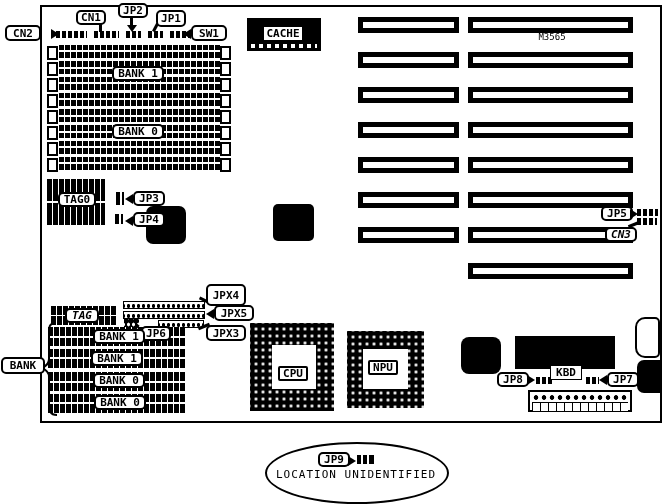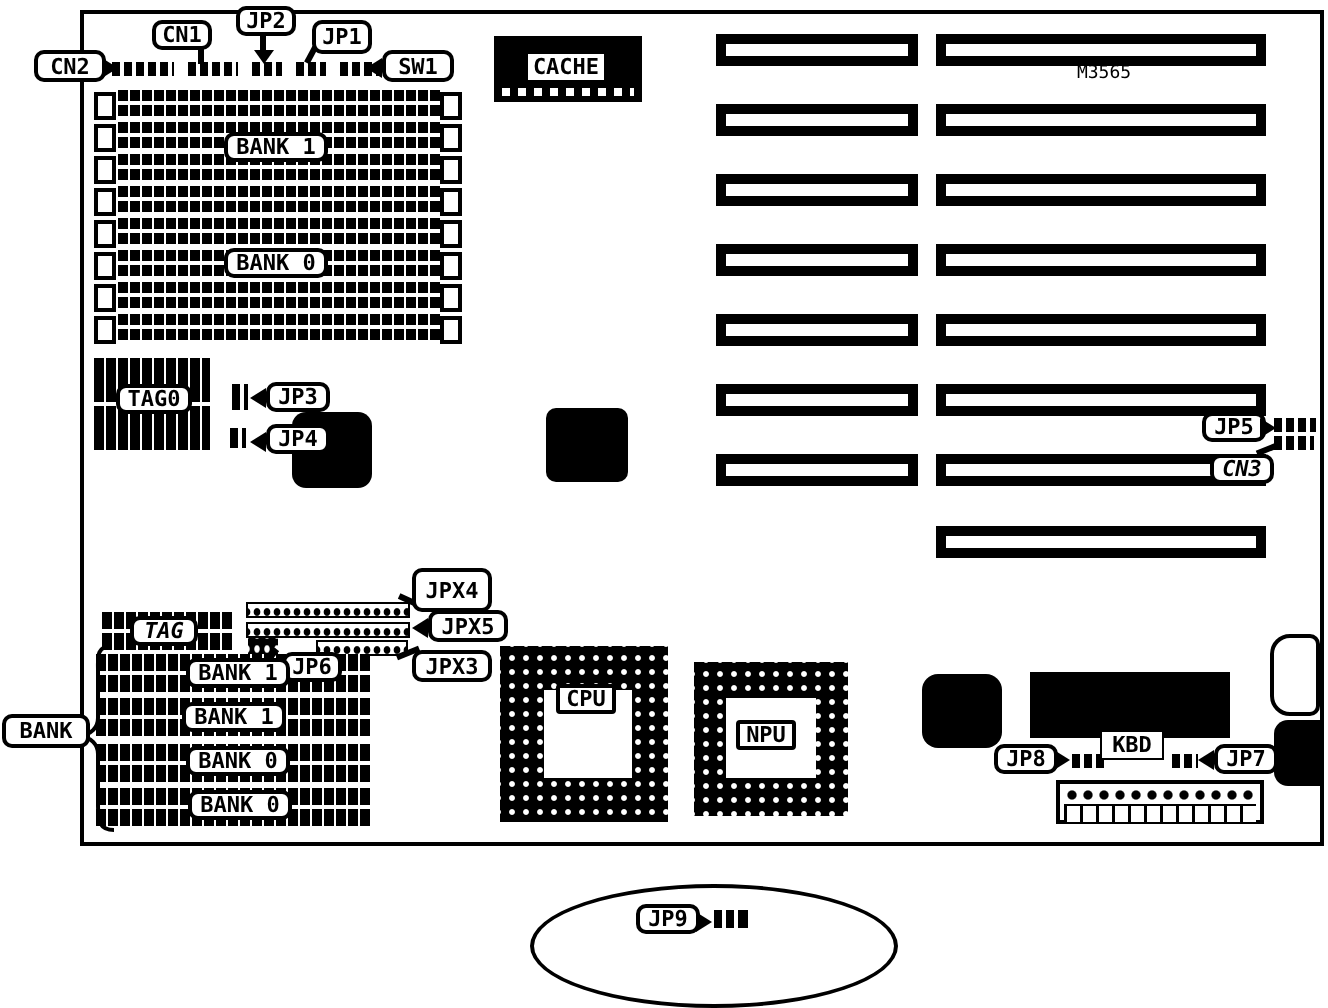--- a/index.html
+++ b/index.html
@@ -61,21 +61,21 @@
 <div id="stage">
 
   <div class="abs board" style="left:40px;top:5px;width:618px;height:414px;"></div>
 
   <div class="abs pinstrip" style="left:56px;top:31px;width:30px;height:7px;"></div>
   <div class="abs pinstrip" style="left:94px;top:31px;width:24px;height:7px;"></div>
   <div class="abs pinstrip" style="left:126px;top:31px;width:14px;height:7px;"></div>
   <div class="abs pinstrip" style="left:148px;top:31px;width:14px;height:7px;"></div>
   <div class="abs pinstrip" style="left:170px;top:31px;width:20px;height:7px;"></div>
 
-  <div class="abs lbl" style="left:17px;top:25px;width:36px;height:16px;">CN2</div>
+  <div class="abs lbl" style="left:5px;top:25px;width:36px;height:16px;">CN2</div>
   <div class="abs tri-r" style="left:51px;top:29px;"></div>
 
   <div class="abs lbl" style="left:76px;top:10px;width:30px;height:15px;">CN1</div>
   <div class="abs stem" style="left:99px;top:24px;width:3px;height:8px;"></div>
 
   <div class="abs lbl" style="left:118px;top:3px;width:30px;height:15px;">JP2</div>
   <div class="abs stem" style="left:130px;top:17px;width:3px;height:10px;"></div>
   <div class="abs tri-d" style="left:127px;top:25px;"></div>
 
   <div class="abs lbl" style="left:156px;top:10px;width:30px;height:17px;">JP1</div>
@@ -171,21 +171,21 @@
   <div class="abs lbl" style="left:94px;top:395px;width:52px;height:15px;">BANK 0</div>
 
   <div class="abs lbl" style="left:1px;top:357px;width:44px;height:17px;">BANK</div>
   <svg class="abs" style="left:40px;top:321px;" width="18" height="96" viewBox="0 0 18 96">
     <path d="M16 2 C8 2 9 8 9 14 L9 38 C9 44 4 46 2 47 C4 48 9 50 9 56 L9 82 C9 90 10 94 17 94" stroke="#000" stroke-width="2" fill="none"></path>
   </svg>
 
   <div class="abs pga" style="left:250px;top:323px;width:84px;height:88px;">
     <div class="pgain" style="left:22px;top:22px;width:44px;height:44px;"></div>
   </div>
-  <div class="abs lbl" style="left:278px;top:342px;width:30px;height:15px;border-radius:2px;">CPU</div>
+  <div class="abs lbl" style="left:278px;top:366px;width:30px;height:15px;border-radius:2px;">CPU</div>
 
   <div class="abs pga" style="left:347px;top:331px;width:77px;height:77px;">
     <div class="pgain" style="left:16px;top:18px;width:45px;height:40px;"></div>
   </div>
   <div class="abs lbl" style="left:368px;top:360px;width:30px;height:15px;border-radius:2px;">NPU</div>
 
   <div class="abs chip" style="left:461px;top:337px;width:40px;height:37px;border-radius:8px;"></div>
 
   <div class="abs chip" style="left:515px;top:336px;width:100px;height:33px;"></div>
   <div class="abs lbl" style="left:550px;top:365px;width:32px;height:15px;border-radius:0;border-width:1px;">KBD</div>
@@ -203,14 +203,15 @@
     <div class="psq"></div>
   </div>
 
   <div class="abs" style="left:635px;top:317px;width:21px;height:37px;border:2px solid #000;border-radius:10px 5px 5px 10px;background:#fff;"></div>
   <div class="abs chip" style="left:637px;top:360px;width:23px;height:33px;border-radius:7px 0 0 7px;"></div>
 
   <div class="abs ellipse" style="left:265px;top:442px;width:180px;height:58px;"></div>
   <div class="abs lbl" style="left:318px;top:452px;width:32px;height:15px;">JP9</div>
   <div class="abs tri-r" style="left:348px;top:456px;"></div>
   <div class="abs pinstrip" style="left:357px;top:455px;width:16px;height:9px;"></div>
+  <div class="abs notetext" style="left:272px;top:469px;width:168px;text-align:center;">LOCATION UNIDENTIFIED</div>
 
 </div>
 
 </body></html>

